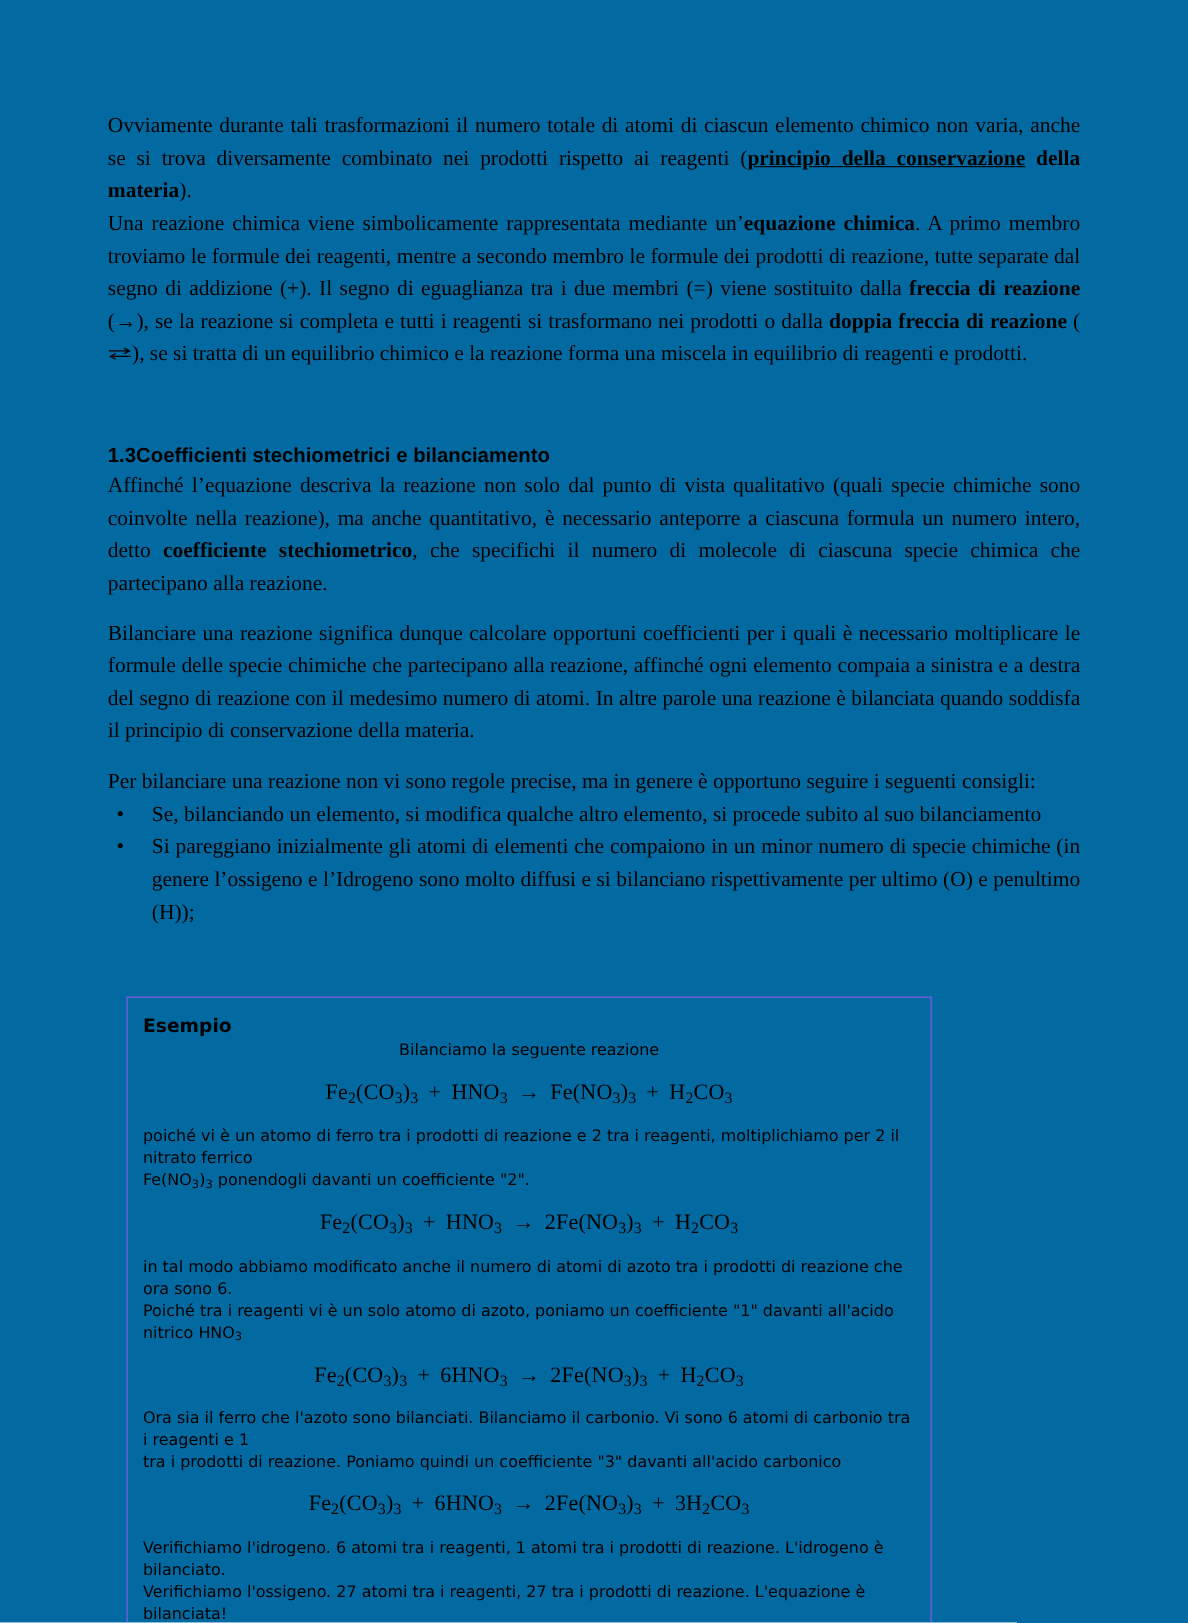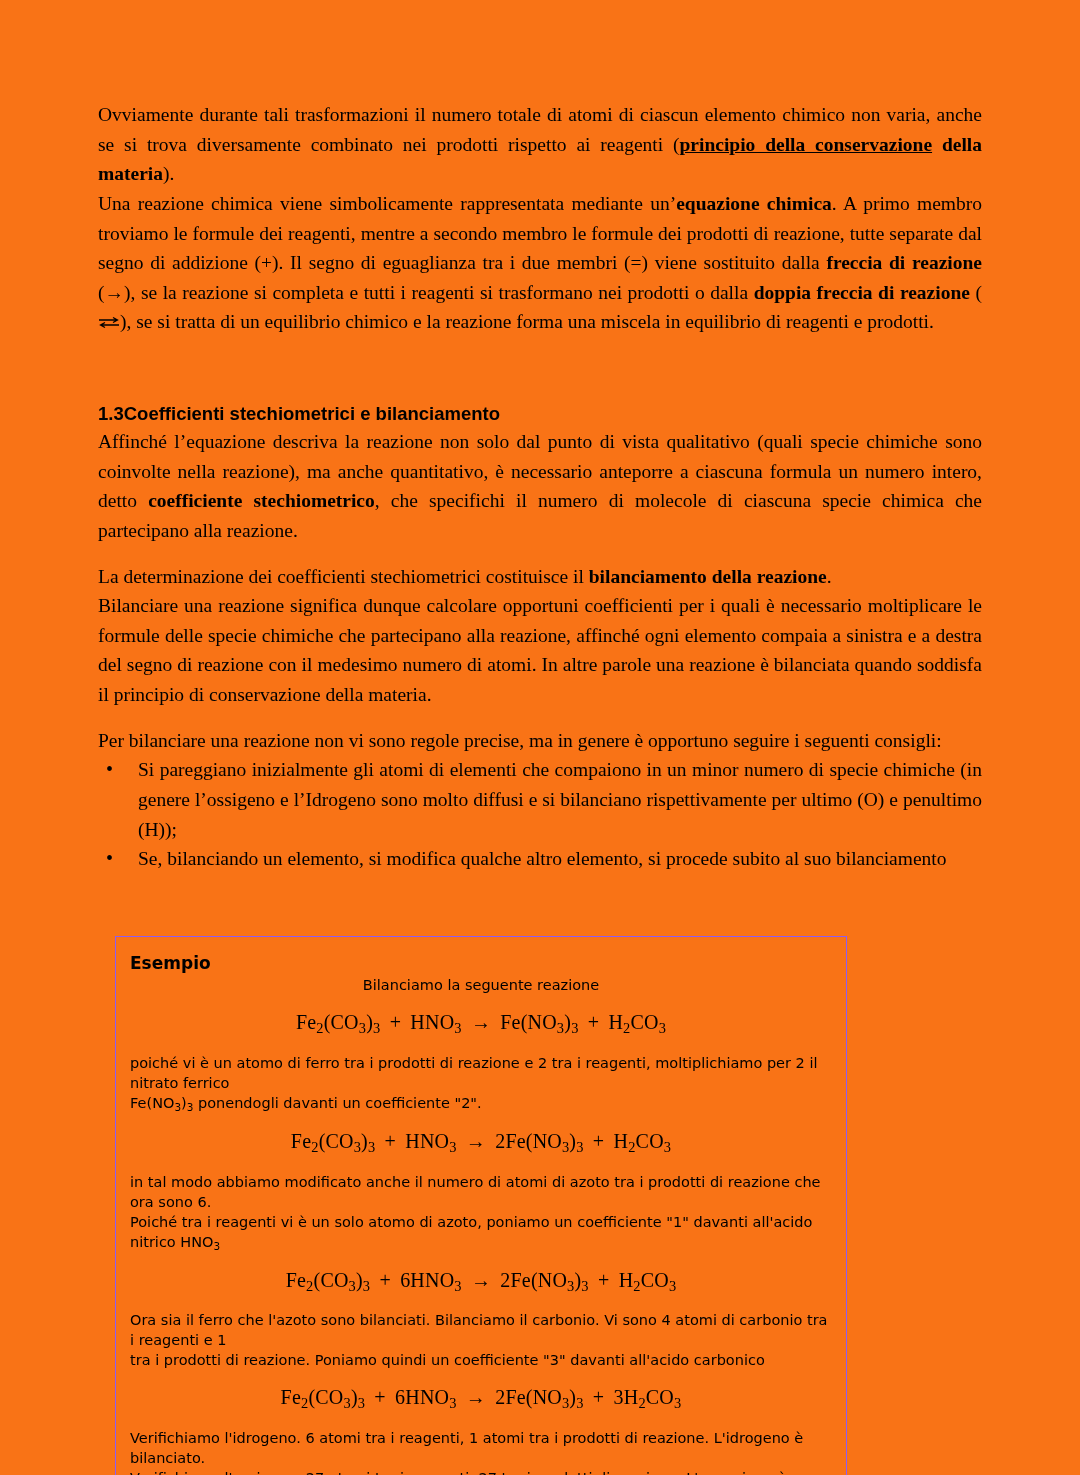--- a/index.html
+++ b/index.html
@@ -4,21 +4,21 @@
 <style>
   html, body {
     margin: 0;
     padding: 0;
     background: #ffffff;
   }
   .page {
     width: 1080px;
     height: 1475px;
     position: relative;
-    background: #f97316;
+    background: #0369a1;
     box-sizing: border-box;
     padding: 100px 98px 0 98px;
     font-family: "Liberation Serif", serif;
     color: #000000;
   }
   p.body-text {
     font-family: "Liberation Serif", serif;
     font-size: 19.5px;
     line-height: 1.52;
     text-align: justify;
@@ -126,33 +126,30 @@
     <span class="num">1.3</span>
     <span>Coefficienti stechiometrici e bilanciamento</span>
   </div>
 
   <p class="body-text">
     <span>Affinché l’equazione descriva la reazione non solo dal punto di vista qualitativo (quali specie chimiche sono coinvolte nella reazione), ma anche quantitativo, è necessario anteporre a ciascuna formula un numero intero, detto </span><b>coefficiente stechiometrico</b><span>, che specifichi il numero di molecole di ciascuna specie chimica che partecipano alla reazione.</span>
   </p>
 
   <div class="spacer-14"></div>
 
-  <p class="body-text">
-    <span>La determinazione dei coefficienti stechiometrici costituisce il </span><b>bilanciamento della reazione</b><span>.</span>
-  </p>
 
   <p class="body-text">Bilanciare una reazione significa dunque calcolare opportuni coefficienti per i quali è necessario moltiplicare le formule delle specie chimiche che partecipano alla reazione, affinché ogni elemento compaia a sinistra e a destra del segno di reazione con il medesimo numero di atomi. In altre parole una reazione è bilanciata quando soddisfa il principio di conservazione della materia.</p>
 
   <div class="spacer-14"></div>
 
   <p class="body-text">Per bilanciare una reazione non vi sono regole precise, ma in genere è opportuno seguire i seguenti consigli:</p>
 
   <ul class="bullets">
+    <li>Se, bilanciando un elemento, si modifica qualche altro elemento, si procede subito al suo bilanciamento</li>
     <li>Si pareggiano inizialmente gli atomi di elementi che compaiono in un minor numero di specie chimiche (in genere l’ossigeno e l’Idrogeno sono molto diffusi e si bilanciano rispettivamente per ultimo (O) e penultimo (H));</li>
-    <li>Se, bilanciando un elemento, si modifica qualche altro elemento, si procede subito al suo bilanciamento</li>
   </ul>
 
   <div class="example-box">
     <div class="example-title">Esempio</div>
     <div class="example-sub">Bilanciamo la seguente reazione</div>
 
     <div class="equation">
       <span>Fe<sub>2</sub>(CO<sub>3</sub>)<sub>3</sub></span>
       <span class="arrow">+</span>
       <span>HNO<sub>3</sub></span>
@@ -186,21 +183,21 @@
       <span>Fe<sub>2</sub>(CO<sub>3</sub>)<sub>3</sub></span>
       <span class="arrow">+</span>
       <span><span>6</span>HNO<sub>3</sub></span>
       <span class="arrow">→</span>
       <span><span>2</span>Fe(NO<sub>3</sub>)<sub>3</sub></span>
       <span class="arrow">+</span>
       <span>H<sub>2</sub>CO<sub>3</sub></span>
     </div>
 
     <div class="note-block">
-      <p class="note">Ora sia il ferro che l'azoto sono bilanciati. Bilanciamo il carbonio. Vi sono 4 atomi di carbonio tra i reagenti e 1</p>
+      <p class="note">Ora sia il ferro che l'azoto sono bilanciati. Bilanciamo il carbonio. Vi sono 6 atomi di carbonio tra i reagenti e 1</p>
       <p class="note">tra i prodotti di reazione. Poniamo quindi un coefficiente "3" davanti all'acido carbonico</p>
     </div>
 
     <div class="equation">
       <span>Fe<sub>2</sub>(CO<sub>3</sub>)<sub>3</sub></span>
       <span class="arrow">+</span>
       <span><span>6</span>HNO<sub>3</sub></span>
       <span class="arrow">→</span>
       <span><span>2</span>Fe(NO<sub>3</sub>)<sub>3</sub></span>
       <span class="arrow">+</span>

